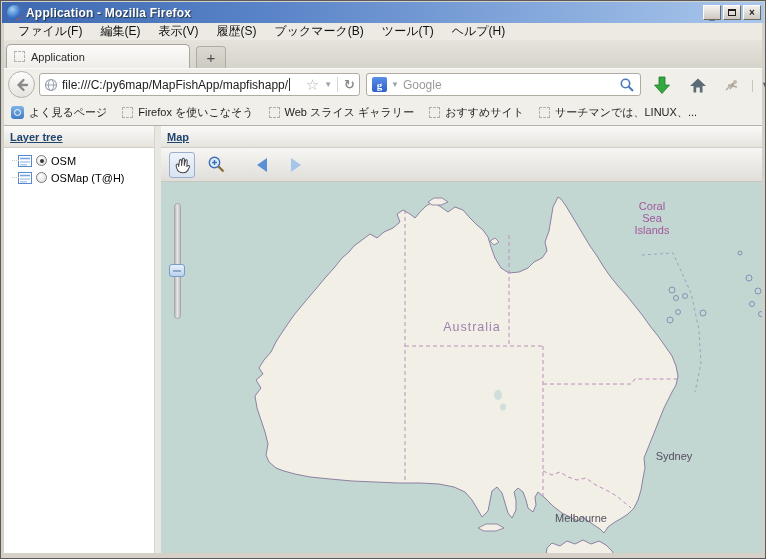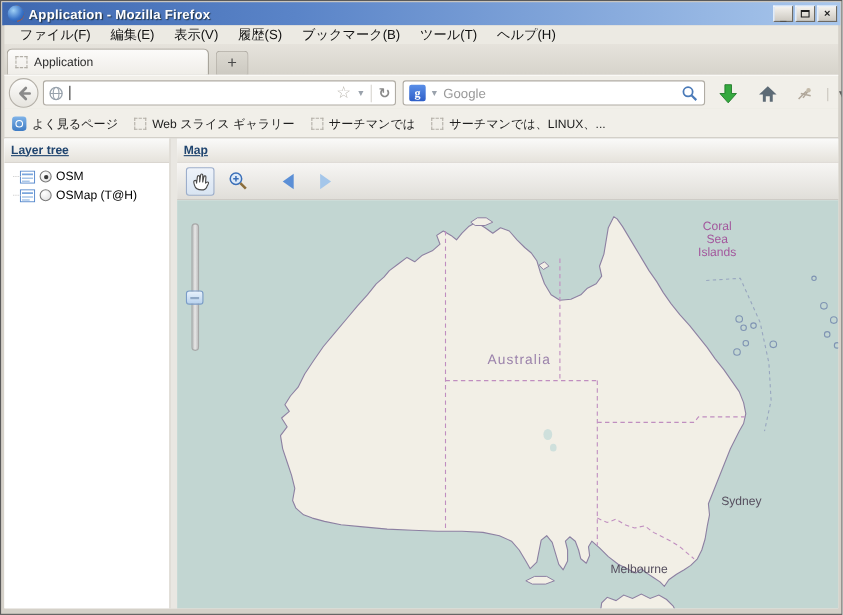--- a/index.html
+++ b/index.html
@@ -150,20 +150,21 @@
       <svg width="16" height="16" viewBox="0 0 16 16">
         <path d="M9.5,3 L4.5,8 L9.5,13 M4.5,8 H13" stroke="#8a8a8a" stroke-width="2.4" fill="none" stroke-linecap="round" stroke-linejoin="round"></path>
       </svg>
     </div>
     <div class="url-field">
       <svg width="14" height="14" viewBox="0 0 14 14" style="flex:0 0 auto;margin-right:4px">
         <circle cx="7" cy="7" r="5.5" fill="none" stroke="#98a2ac" stroke-width="1.2"></circle>
         <ellipse cx="7" cy="7" rx="2.6" ry="5.5" fill="none" stroke="#98a2ac" stroke-width="1"></ellipse>
         <line x1="1.5" y1="7" x2="12.5" y2="7" stroke="#98a2ac" stroke-width="1"></line>
       </svg>
+      <span class="url-text">file:///C:/py6map/MapFishApp/mapfishapp/</span>
       <span class="caret"></span>
       <span class="url-icons">
         <span class="star-icon">☆</span>
         <span class="small-caret">▼</span>
         <span class="reload-icon">↻</span>
       </span>
     </div>
     <div class="search-field">
       <span class="g-logo">g</span>
       <span class="small-caret">▼</span>
@@ -192,25 +193,29 @@
     <span class="overflow-caret">▼</span>
   </div>
 
   <div class="bookmarksbar">
     <span class="bm-item">
       <span class="bm-blue"></span>
       <span>よく見るページ</span>
     </span>
     <span class="bm-item">
       <span class="bm-dashed"></span>
+      <span>Firefox を使いこなそう</span>
+    </span>
+    <span class="bm-item">
+      <span class="bm-dashed"></span>
       <span>Web スライス ギャラリー</span>
     </span>
     <span class="bm-item">
       <span class="bm-dashed"></span>
-      <span>サーチマンでは</span>
+      <span>おすすめサイト</span>
     </span>
     <span class="bm-item">
       <span class="bm-dashed"></span>
       <span>サーチマンでは、LINUX、...</span>
     </span>
   </div>
 
   <div class="content">
 
     <div class="layer-panel">

